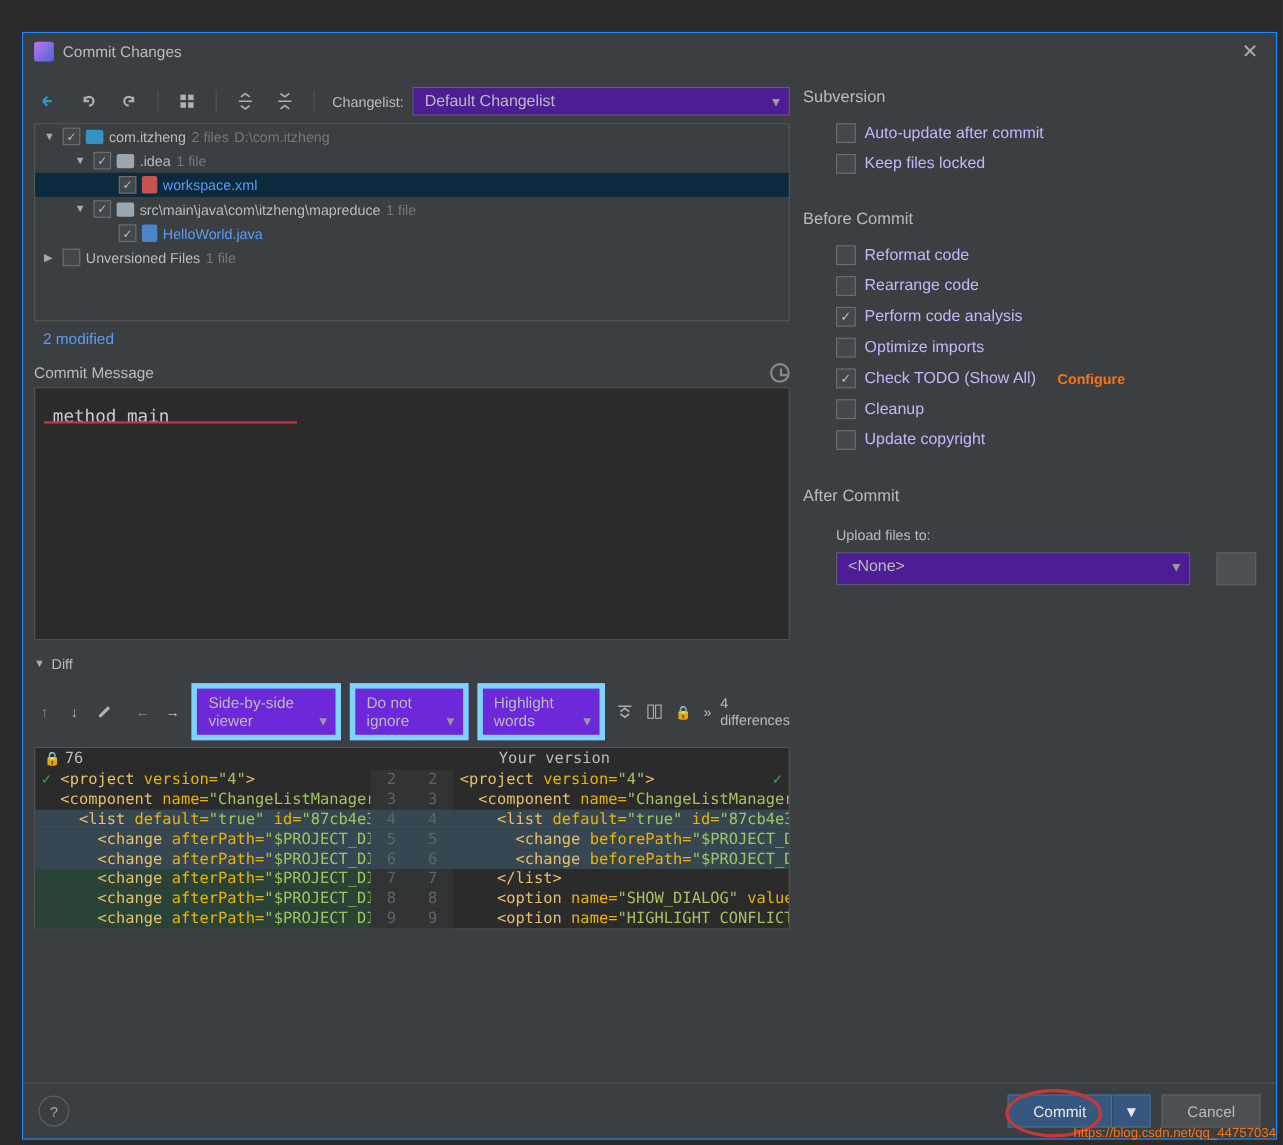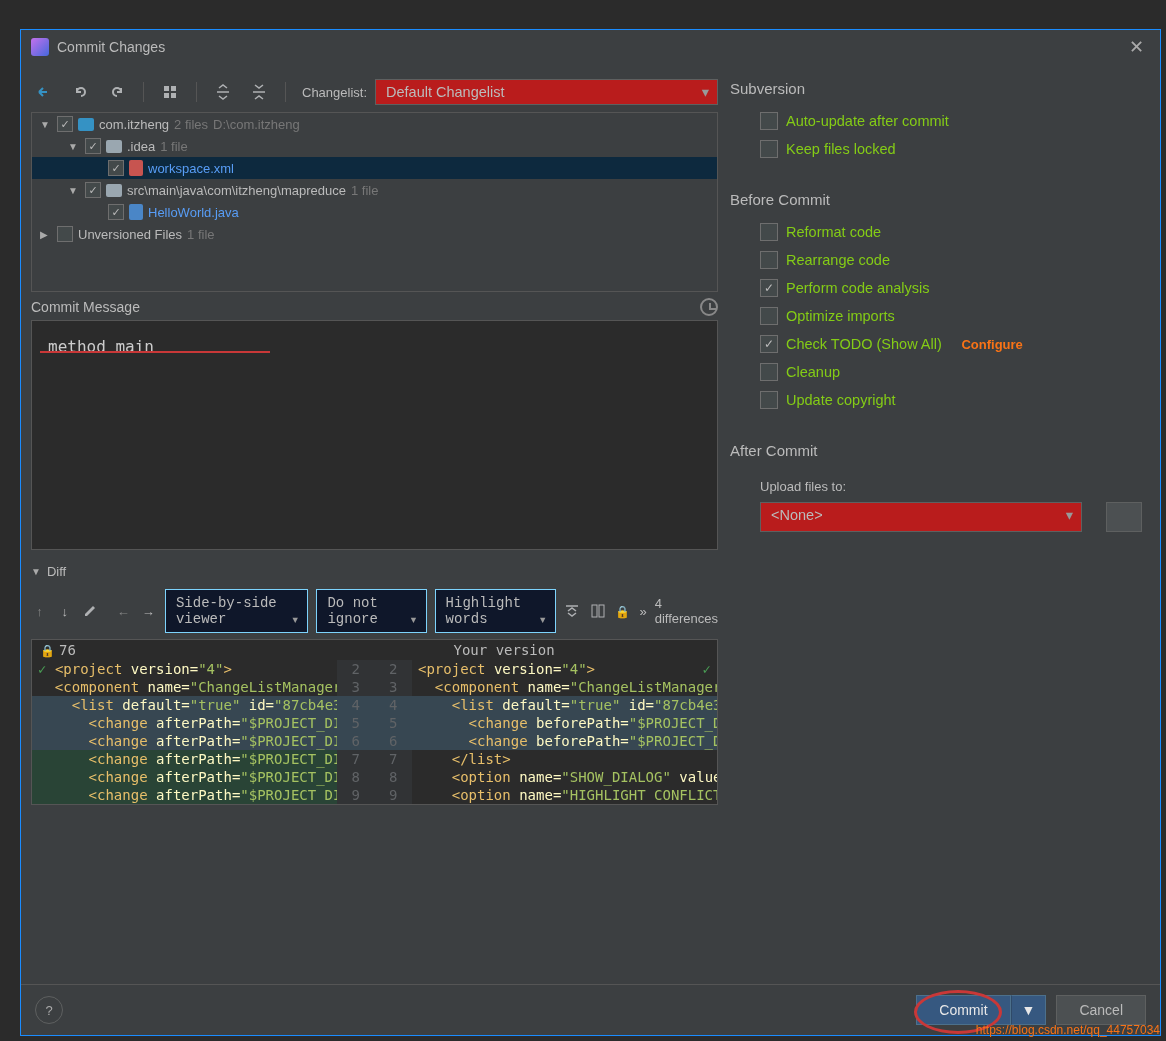--- a/index.html
+++ b/index.html
@@ -9,64 +9,64 @@
 .titlebar .icon { width: 18px; height: 18px; margin-right: 8px; background: linear-gradient(135deg, #c471ed, #4568dc); border-radius: 3px; }
 .titlebar .title { color: #bbb; font-size: 14px; flex: 1; }
 .titlebar .close { color: #aaa; font-size: 18px; cursor: pointer; padding: 0 6px; }
 .content { flex: 1; display: flex; padding: 8px 10px; gap: 12px; overflow: hidden; }
 .left-col { flex: 1; display: flex; flex-direction: column; min-width: 0; }
 .right-col { width: 420px; display: flex; flex-direction: column; overflow-y: auto; padding-right: 8px; }
 .toolbar { display: flex; align-items: center; gap: 8px; padding: 6px 0; }
 .toolbar .icon-btn { width: 28px; height: 28px; display: flex; align-items: center; justify-content: center; color: #afb1b3; cursor: pointer; }
 .toolbar .sep { width: 1px; height: 20px; background: #555; margin: 0 4px; }
 .toolbar label { color: #bbb; margin-left: 4px; text-align: right; }
-.toolbar select, .dropdown-btn { background: #b91c1c; border: 1px solid #5e6060; color: #bbb; padding: 4px 26px 4px 10px; font-size: 14.5px; appearance: none; position: relative; }
+.toolbar select, .dropdown-btn { background: #4c1d95; border: 1px solid #5e6060; color: #bbb; padding: 4px 26px 4px 10px; font-size: 14.5px; appearance: none; position: relative; }
 .dropdown-btn::after { content: "▾"; position: absolute; right: 8px; color: #999; }
 .tree { border: 1px solid #555; background: #3c3f41; flex: 0 0 auto; min-height: 180px; }
 .tree-row { display: flex; align-items: center; padding: 3px 8px; gap: 5px; color: #bbb; }
 .tree-row.sel { background: #0d293e; }
 .tree-row .chk { width: 16px; height: 16px; border: 1px solid #6e6e6e; background: #43494a; display: flex; align-items: center; justify-content: center; font-size: 11px; color: #bbb; }
 .tree-row .arrow { width: 12px; color: #aaa; font-size: 10px; }
 .tree-row .fname { color: #589df6; }
 .tree-row .info { color: #777; font-size: 13px; }
 .tree-folder-icon { width: 16px; height: 13px; background: #9aa7b0; border-radius: 2px; }
 .tree-file-icon { width: 14px; height: 16px; background: #c75450; border-radius: 2px; position: relative; }
 .tree-file-icon.java { background: #4a86c7; }
 .status-line { padding: 8px; color: #589df6; font-size: 14px; }
 .section-label { color: #bbb; padding: 6px 0 4px; font-size: 14px; display: flex; align-items: center; justify-content: space-between; }
 .commit-msg { background: #2b2b2b; border: 1px solid #555; min-height: 230px; position: relative; }
 .commit-msg textarea { width: 100%; background: transparent; border: none; color: #ccc; font-family: "Consolas", monospace; font-size: 16px; padding: 16px; outline: none; resize: none; }
 .commit-msg .underline { position: absolute; left: 8px; top: 30px; width: 230px; height: 2px; background: #c93838; }
 .section-header { color: #bbb; font-size: 15px; margin: 8px 0 10px; }
 .opt-row { display: flex; align-items: center; gap: 8px; padding: 5px 0 5px 30px; }
 .opt-row .chk { width: 18px; height: 18px; border: 1px solid #6e6e6e; background: #43494a; display: flex; align-items: center; justify-content: center; color: #bbb; font-size: 12px; }
 .opt-row .chk.checked::before { content: "✓"; }
-.opt-row label { color: #84cc16; font-size: 14.5px; }
+.opt-row label { color: #c4b5fd; font-size: 14.5px; }
 .opt-row .link { color: #f97316; font-weight: bold; }
 .diff-section { margin-top: 10px; }
 .diff-header { display: flex; align-items: center; gap: 6px; padding: 4px 0; }
 .diff-toolbar { display: flex; align-items: center; gap: 8px; padding: 6px 0; flex-wrap: nowrap; }
-.diff-toolbar .ddl { background: #0f172a; border: 1px solid #7dd3fc; color: #bbb; padding: 5px 26px 5px 10px; position: relative; font-size: 14px; font-family: Liberation Mono, monospace; }
+.diff-toolbar .ddl { background: #6d28d9; border: 5px solid #7dd3fc; color: #bbb; padding: 5px 26px 5px 10px; position: relative; font-size: 14px; }
 .diff-toolbar .ddl::after { content: "▾"; position: absolute; right: 8px; color: #999; }
 .diff-toolbar .arrow-btn { width: 26px; height: 26px; display: flex; align-items: center; justify-content: center; color: #888; }
 .diff-toolbar .diff-count { margin-left: auto; color: #bbb; }
 .diff-view { border: 1px solid #555; background: #2b2b2b; font-family: "Consolas", monospace; font-size: 14px; }
 .diff-titles { display: flex; padding: 2px 0; }
 .diff-titles .t1 { flex: 1; padding-left: 8px; display: flex; align-items: center; gap:4px; }
 .diff-titles .tmid { width: 150px; }
 .diff-titles .t2 { flex: 1; }
 .code-row { display: flex; align-items: stretch; }
 .code-left { flex: 1; padding: 1px 6px; white-space: nowrap; overflow: hidden; }
 .code-gutter { width: 75px; background: #313335; text-align: center; color: #606366; display: flex; }
 .code-gutter span { flex:1; padding: 1px 0;}
 .code-right { flex: 1; padding: 1px 6px; white-space: nowrap; overflow: hidden; }
 .code-row.modified .code-left, .code-row.modified .code-right { background: #374752; }
 .code-row.added .code-left { background: #294436; }
 .tag { color: #e8bf6a; }
-.attr { color: #fef9c3; }
+.attr { color: #eab308; }
 .val { color: #a5c261; }
 .footer { display: flex; align-items: center; padding: 10px 14px; gap: 10px; border-top: 1px solid #555; }
 .help-btn { width: 28px; height: 28px; border: 1px solid #5e6060; border-radius: 14px; display: flex; align-items: center; justify-content: center; color: #aaa; }
 .footer .spacer { flex: 1; }
 .btn { background: #4c5052; border: 1px solid #5e6060; padding: 6px 22px; color: #bbb; font-size: 14px; }
 .btn.primary { background: #365880; border-color: #4c708c; color: #e8e8e8; position: relative; }
 .commit-ring { position: absolute; border: 3px solid #c93838; border-radius: 50%; width: 88px; height: 44px; left: -3px; top: -6px; pointer-events: none; }
 .watermark { position: absolute; right: 6px; bottom: 4px; color: #f97316; font-size: 12px; }
 .lock-icon::before { content: "🔒"; font-size: 12px; }
 .clock-icon { width:18px; height:18px; border:2px solid #888; border-radius:50%; position:relative;}
@@ -159,20 +159,21 @@
           <div class="tree-file-icon java"></div>
           <span class="fname">HelloWorld.java</span>
         </div>
         <div class="tree-row">
           <span class="arrow">▶</span>
           <span class="chk"></span>
           <span>Unversioned Files</span>
           <span class="info">1 file</span>
         </div>
       </div>
+      <div class="status-line">2 modified</div>
       <div class="section-label">
         <span>Commit Message</span>
         <span class="clock-icon"></span>
       </div>
       <div class="commit-msg">
         <textarea style="">method main</textarea>
         <div class="underline"></div>
       </div>
       <div class="diff-section">
         <div class="diff-header">

